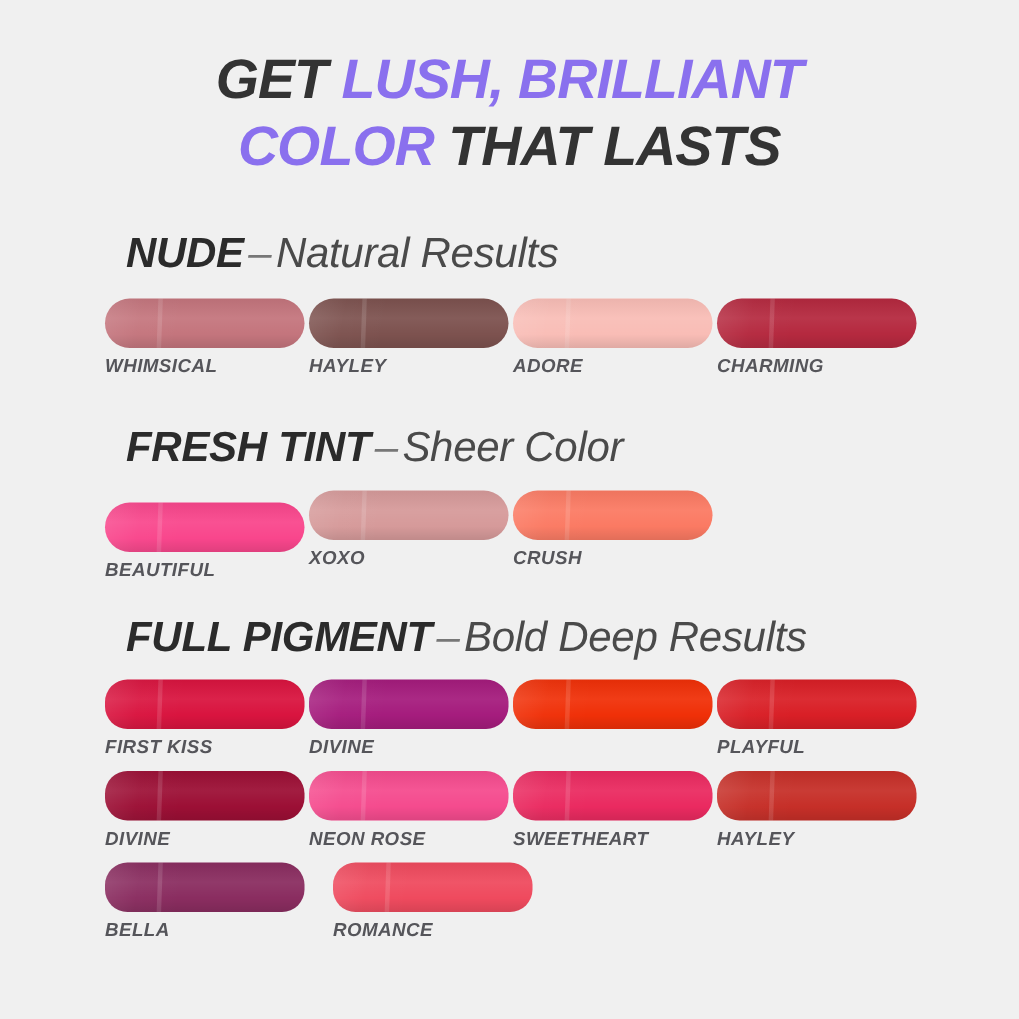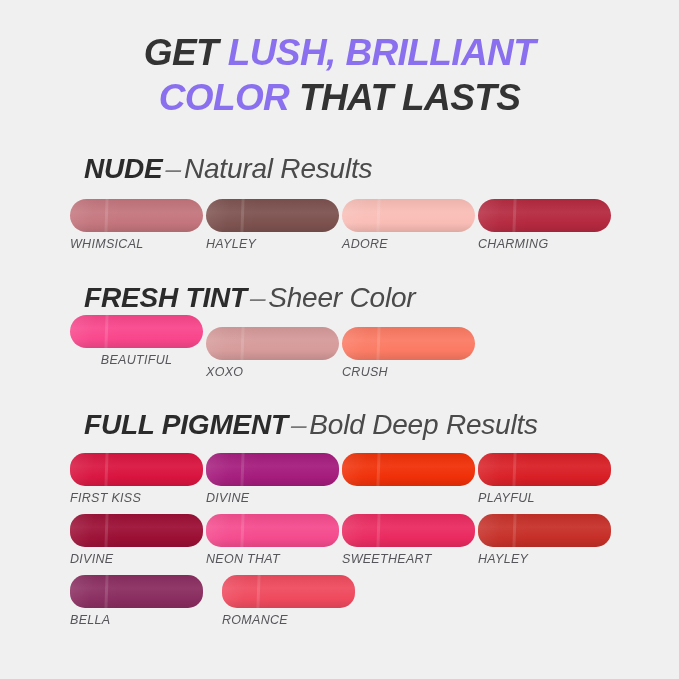--- a/index.html
+++ b/index.html
@@ -69,20 +69,21 @@
   }
   .section-header .sh-sub {
     font-weight: normal;
     color: #4a4a4a;
   }
 
   
   .swatch-cell {
     position: absolute;
     width: 133px;
+    font-weight: bold;
   }
   .swatch {
     width: 133px;
     height: 33px;
     position: relative;
     overflow: hidden;
   }
   .swatch.pill {
     border-radius: 18px;
   }
@@ -144,21 +145,21 @@
       </div>
       <div class="swatch-cell" style="left: 342px; top: 199px;">
         <div class="swatch pill" style="background: rgb(249, 189, 182);"></div>
         <div class="swatch-label">ADORE</div>
       </div>
       <div class="swatch-cell" style="left: 478px; top: 199px;">
         <div class="swatch pill" style="background: rgb(181, 41, 63);"></div>
         <div class="swatch-label">CHARMING</div>
       </div>
       <div class="section-header" style="top: 282px;"><span class="sh-name">FRESH TINT</span><span class="sh-dash">–</span><span class="sh-sub">Sheer Color</span></div>
-      <div class="swatch-cell" style="left: 70px; top: 315px; text-align: center;">
+      <div class="swatch-cell" style="left: 70px; top: 335px;">
         <div class="swatch pill" style="background: rgb(249, 70, 140);"></div>
         <div class="swatch-label">BEAUTIFUL</div>
       </div>
       <div class="swatch-cell" style="left: 206px; top: 327px;">
         <div class="swatch pill" style="background: rgb(214, 154, 154);"></div>
         <div class="swatch-label">XOXO</div>
       </div>
       <div class="swatch-cell" style="left: 342px; top: 327px;">
         <div class="swatch pill" style="background: rgb(251, 122, 99);"></div>
         <div class="swatch-label">CRUSH</div>
@@ -178,21 +179,21 @@
       <div class="swatch-cell" style="left: 478px; top: 453px;">
         <div class="swatch rounded" style="background: rgb(217, 31, 38);"></div>
         <div class="swatch-label">PLAYFUL</div>
       </div>
       <div class="swatch-cell" style="left: 70px; top: 514px;">
         <div class="swatch rounded" style="background: rgb(156, 15, 53);"></div>
         <div class="swatch-label">DIVINE</div>
       </div>
       <div class="swatch-cell" style="left: 206px; top: 514px;">
         <div class="swatch rounded" style="background: rgb(245, 75, 142);"></div>
-        <div class="swatch-label">NEON THAT</div>
+        <div class="swatch-label">NEON ROSE</div>
       </div>
       <div class="swatch-cell" style="left: 342px; top: 514px;">
         <div class="swatch rounded" style="background: rgb(234, 42, 96);"></div>
         <div class="swatch-label">SWEETHEART</div>
       </div>
       <div class="swatch-cell" style="left: 478px; top: 514px;">
         <div class="swatch rounded" style="background: rgb(198, 47, 40);"></div>
         <div class="swatch-label">HAYLEY</div>
       </div>
       <div class="swatch-cell" style="left: 70px; top: 575px;">

